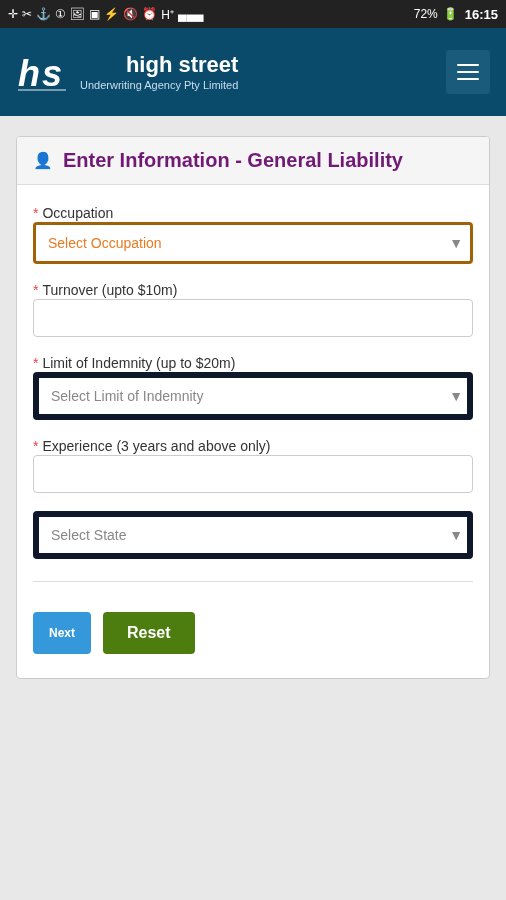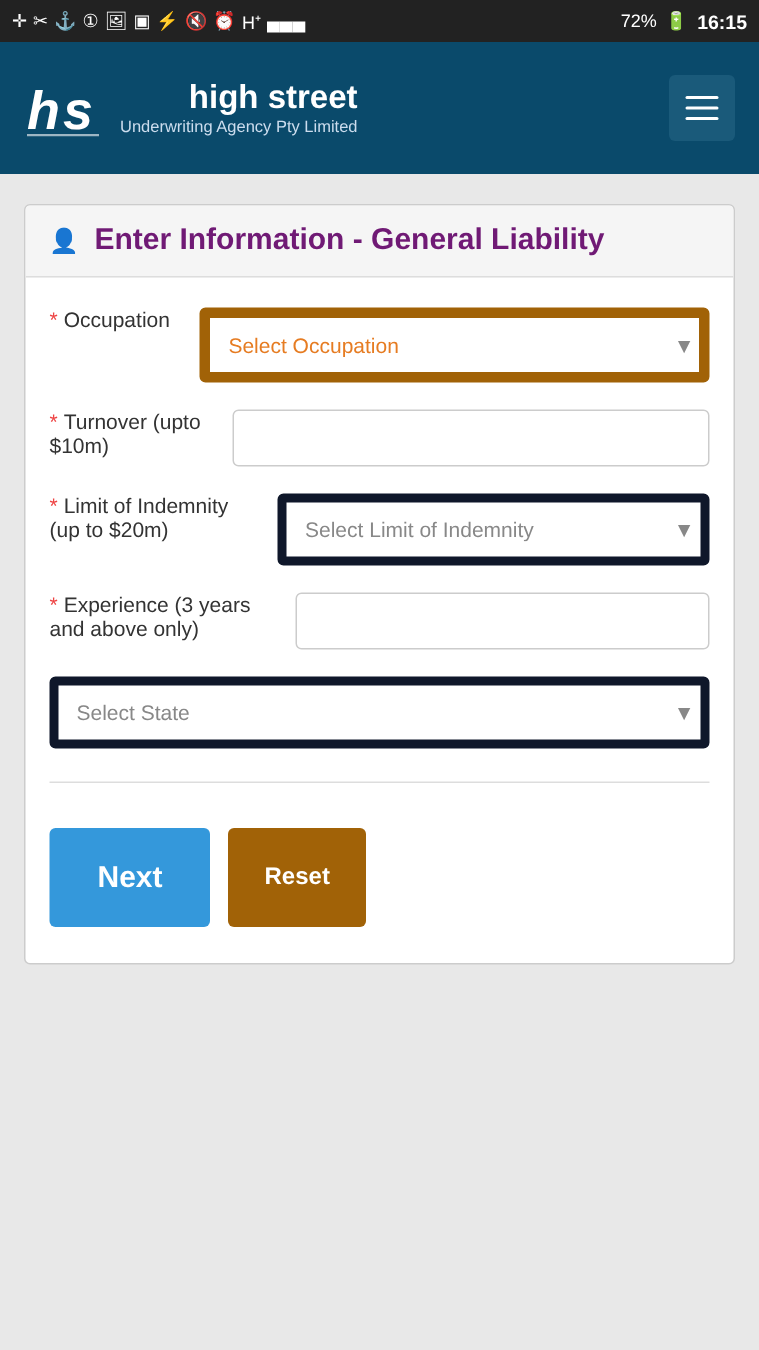--- a/index.html
+++ b/index.html
@@ -142,22 +142,22 @@
 
     .form-body {
       padding: 20px 16px;
       display: flex;
       flex-direction: column;
       gap: 18px;
     }
 
     .field-group {
       display: flex;
-      flex-direction: row;
-      gap: 20px;
+      flex-direction: column;
+      gap: 1px;
     }
 
     .field-label {
       font-size: 14px;
       color: #333;
     }
 
     .field-label .required {
       color: #e44;
       margin-right: 4px;
@@ -175,21 +175,21 @@
       border: 6px solid #0f172a;
       border-radius: 4px;
       appearance: none;
       -webkit-appearance: none;
       background: white;
       color: #888;
       cursor: pointer;
     }
 
     .form-select.active-border {
-      border: 7px solid #a16207;
+      border: 3px solid #a16207;
       color: #e67c22;
     }
 
     .select-arrow {
       position: absolute;
       right: 10px;
       top: 50%;
       transform: translateY(-50%);
       pointer-events: none;
       color: #888;
@@ -214,33 +214,33 @@
     }
 
     
     .btn-row {
       display: flex;
       gap: 12px;
       padding: 8px 0 4px;
     }
 
     .btn-next {
-      padding: 12px 32px;
+      padding: 12px 16px;
       background: #3498db;
       color: white;
-      font-size: 20px;
+      font-size: 12px;
       border: none;
       border-radius: 4px;
       cursor: pointer;
       font-weight: bold;
     }
 
     .btn-reset {
-      padding: 24px 24px;
-      background: #a16207;
+      padding: 12px 24px;
+      background: #4d7c0f;
       color: white;
       font-size: 16px;
       border: none;
       border-radius: 4px;
       cursor: pointer;
       font-weight: bold;
     }
   </style>
 </head>
 <body>

